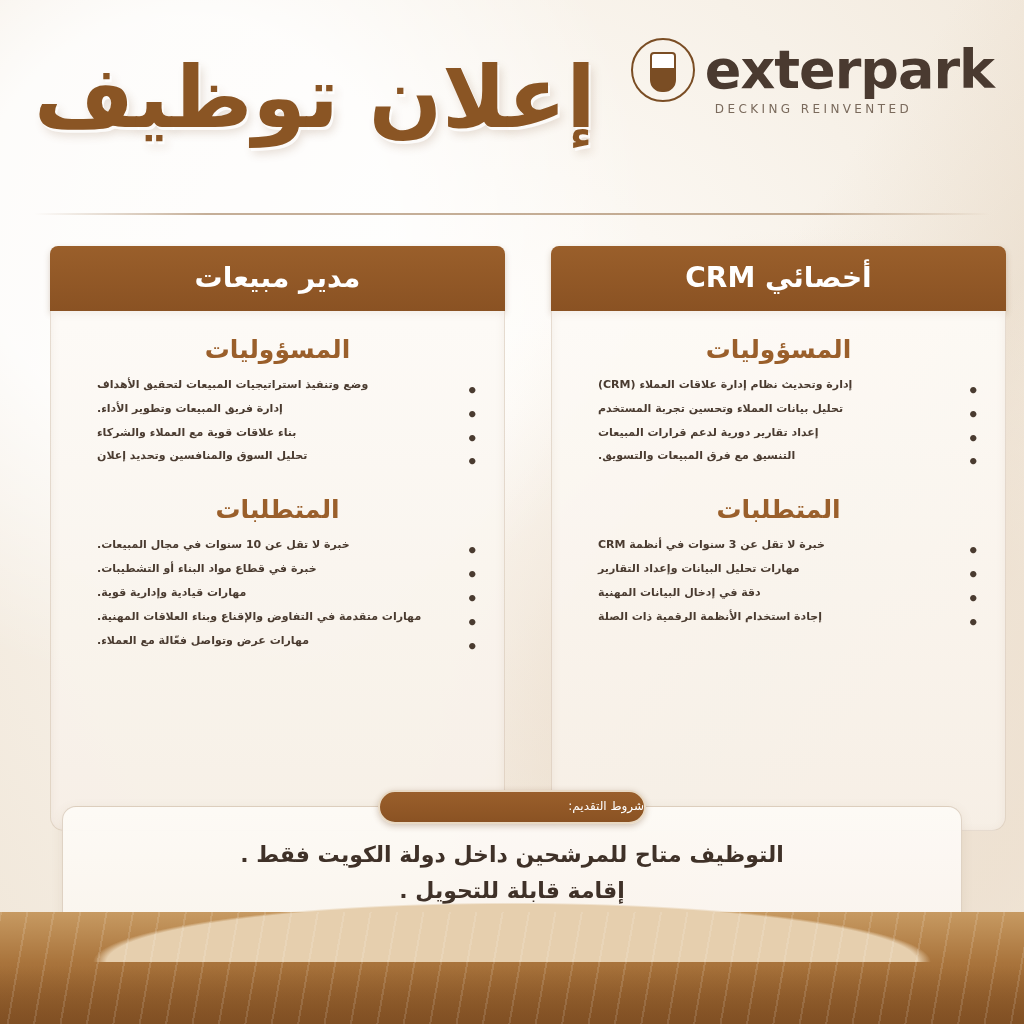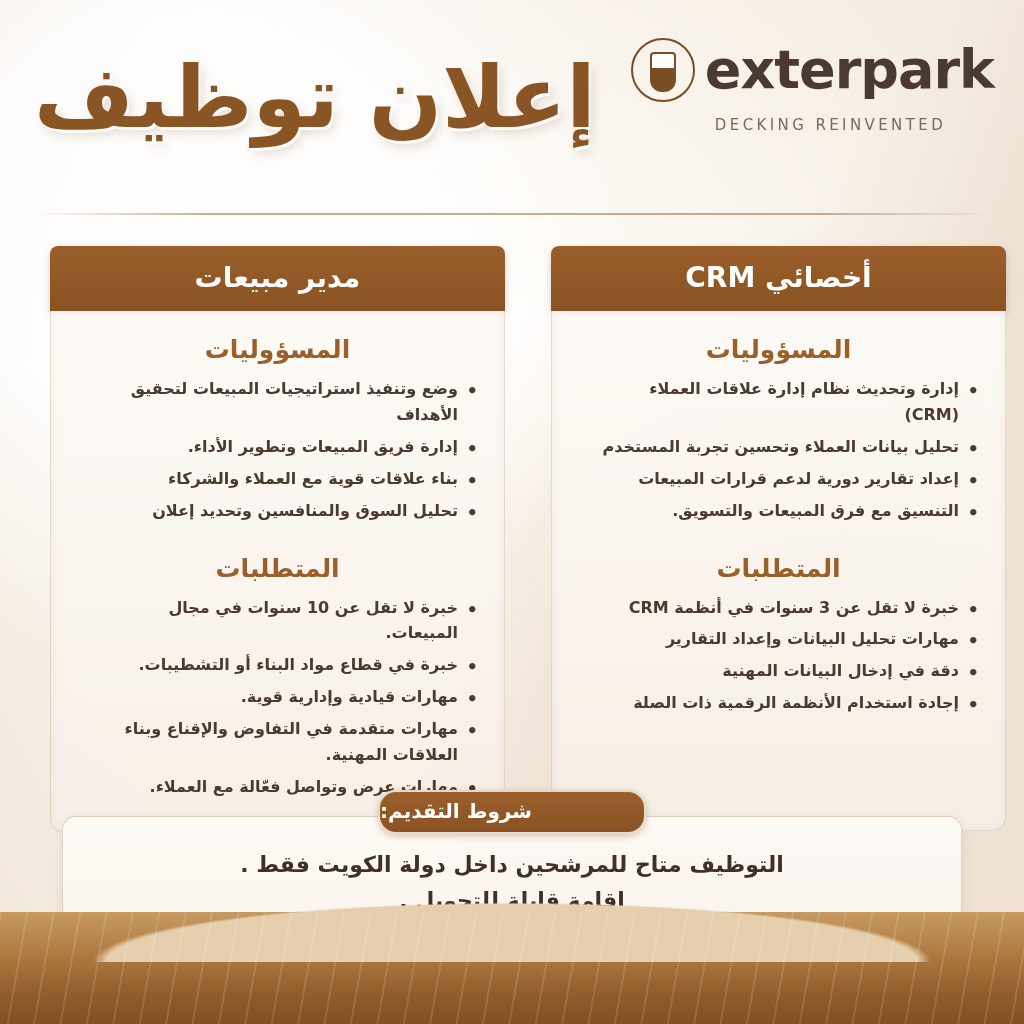--- a/index.html
+++ b/index.html
@@ -74,22 +74,22 @@
   }
   .brand-name {
     font-size: 54px;
     font-weight: 700;
     letter-spacing: -1px;
     color: #4a3a30;
     line-height: 1;
     font-family: "DejaVu Sans", sans-serif;
   }
   .brand-tag {
-    margin-top: 14px;
-    font-size: 15px;
+    margin-top: 0;
+    font-size: 12px;
     letter-spacing: 3.4px;
     color: #7a6a5c;
     padding-left: 84px;
     font-weight: 400;
   }
 
   .headline {
     font-size: 86px;
     font-weight: 700;
     color: #8a5524;
@@ -148,25 +148,25 @@
     margin: 6px 0 12px;
   }
   .sec-title.second { margin-top: 24px; }
 
   ul.points {
     list-style: none;
     padding: 0 6px;
   }
   ul.points li {
     position: relative;
-    font-size: 16px;
+    font-size: 11px;
     line-height: 1.62;
     color: #4a3b30;
     font-weight: 700;
-    text-align: right;
+    text-align: left;
     padding: 0 20px 6px 20px;
   }
   ul.points li::before {
     content: "•";
     position: absolute;
     right: 0;
     top: 0;
     color: #4a3b30;
     font-size: 18px;
   }
@@ -178,23 +178,23 @@
     right: 62px;
     top: 790px;
   }
   .footer-badge {
     position: relative;
     z-index: 3;
     width: 268px;
     margin: 0 auto;
     background: linear-gradient(180deg,#9a5f2b,#8a5223);
     color: #fff;
-    font-size: 20px;
-    font-weight: 700;
-    text-align: left;
+    font-size: 12px;
+    font-weight: 400;
+    text-align: right;
     padding: 7px 0 9px;
     border-radius: 18px;
     border: 2px solid #e8d9c4;
     box-shadow: 0 2px 6px rgba(110,70,35,.3);
   }
   .footer-card {
     margin-top: -18px;
     background: linear-gradient(180deg, rgba(253,250,246,.96), rgba(247,240,231,.96));
     border: 1px solid rgba(170,140,110,.35);
     border-radius: 14px;

